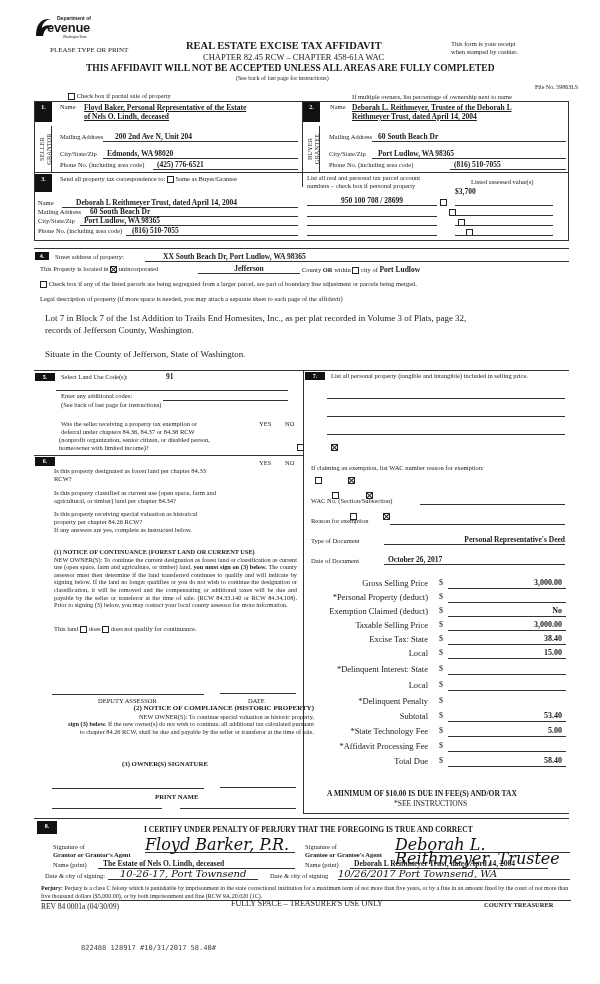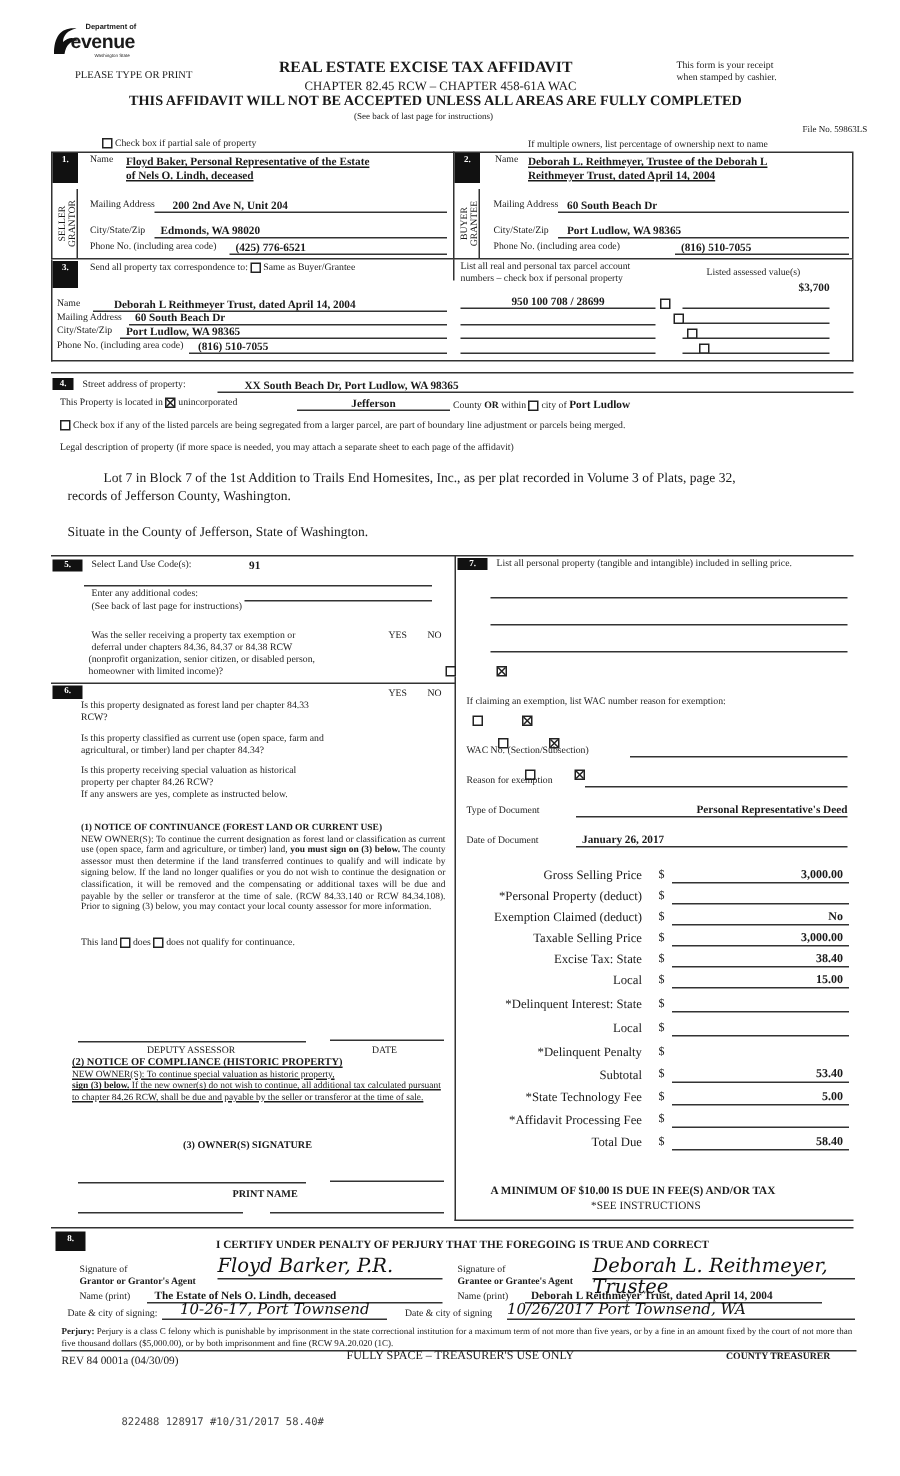--- a/index.html
+++ b/index.html
@@ -8,21 +8,21 @@
   .abs { position: absolute; }
   .b { font-weight: bold; }
   .ul { border-bottom: 1px solid #333; }
   .hdr-box { background: #111; color: #fff; font-weight: bold; font-size: 6px; text-align: center; }
   .cb { display: inline-block; width: 7px; height: 7px; border: 1px solid #222; vertical-align: middle; position: relative; background: #fff; }
   .cb.x::before, .cb.x::after { content: ""; position: absolute; left: 2px; top: -1px; width: 1px; height: 7px; background: #222; }
   .cb.x::before { transform: rotate(45deg); }
   .cb.x::after { transform: rotate(-45deg); }
   .val { font-weight: bold; font-size: 8px; }
   .line { position: absolute; border-bottom: 1px solid #333; height: 0; }
-  .sig { font-family: "DejaVu Serif", serif; font-style: italic; font-size: 13px; color: #111; }
+  .sig { font-family: "DejaVu Serif", serif; font-style: italic; font-size: 16px; color: #111; }
   .fee-row { position: absolute; left: 300px; width: 300px; height: 12px; font-size: 8px; }
   .fee-row .lbl { position: absolute; right: 172px; top: 0; white-space: nowrap; font-size: 8.5px; }
   .fee-row .dol { position: absolute; left: 139px; top: 0; font-size: 8px; }
   .fee-row .fv { position: absolute; left: 148px; width: 118px; border-bottom: 1px solid #333; text-align: right; font-weight: bold; padding-right: 4px; height: 11px; }
 </style>
 </head>
 <body>
 
 
 
@@ -108,21 +108,21 @@
 <div class="abs" style="left:38px;top:208px;font-size:6.5px;">Mailing Address</div>
 <div class="abs val ul" style="left:86px;top:207px;width:212px;font-size:7.5px;padding-left:4px;">60 South Beach Dr</div>
 <div class="abs" style="left:38px;top:217px;font-size:6.5px;">City/State/Zip</div>
 <div class="abs val ul" style="left:80px;top:216px;width:218px;font-size:7.5px;padding-left:4px;">Port Ludlow, WA 98365</div>
 <div class="abs" style="left:38px;top:227px;font-size:6.5px;">Phone No. (including area code)</div>
 <div class="abs val ul" style="left:126px;top:226px;width:172px;font-size:7.5px;padding-left:6px;">(816) 510-7055</div>
 
 
 <div class="abs val ul" style="left:307px;top:196px;width:130px;text-align:center;font-size:7.5px;">950 100 708 / 28699</div>
 <span class="abs cb" style="left:440px;top:198px;"></span>
-<div class="abs val ul" style="left:455px;top:187px;width:98px;height:19px;text-align:right;font-size:7.5px;">$3,700</div>
+<div class="abs val ul" style="left:455px;top:187px;width:98px;height:19px;text-align:left;font-size:7.5px;">$3,700</div>
 <div class="line" style="left:307px;top:216px;width:130px;"></div>
 <span class="abs cb" style="left:440px;top:208px;"></span>
 <div class="line" style="left:455px;top:215px;width:98px;"></div>
 <div class="line" style="left:307px;top:225px;width:130px;"></div>
 <span class="abs cb" style="left:440px;top:218px;"></span>
 <div class="line" style="left:455px;top:225px;width:98px;"></div>
 <div class="line" style="left:307px;top:235px;width:130px;"></div>
 <span class="abs cb" style="left:440px;top:228px;"></span>
 <div class="line" style="left:455px;top:235px;width:98px;"></div>
 
@@ -144,21 +144,21 @@
   <span>within</span>
   <span class="cb"></span>
   <span>city of</span>
   <span class="b" style="font-size:7.5px;">Port Ludlow</span>
 </div>
 <div class="abs" style="left:40px;top:280px;font-size:6.5px;white-space:nowrap;">
   <span class="cb"></span>
   <span>Check box if any of the listed parcels are being segregated from a larger parcel, are part of boundary line adjustment or parcels being merged.</span>
 </div>
 <div class="abs" style="left:40px;top:295px;font-size:6.5px;white-space:nowrap;">Legal description of property (if more space is needed, you may attach a separate sheet to each page of the affidavit)</div>
-<div class="abs" style="left:45px;top:313px;font-size:9px;white-space:nowrap;margin-left:24px;">Lot 7 in Block 7 of the 1st Addition to Trails End Homesites, Inc., as per plat recorded in Volume 3 of Plats, page 32,</div>
+<div class="abs" style="left:45px;top:313px;font-size:9px;white-space:nowrap;">Lot 7 in Block 7 of the 1st Addition to Trails End Homesites, Inc., as per plat recorded in Volume 3 of Plats, page 32,</div>
 <div class="abs" style="left:45px;top:325px;font-size:9px;white-space:nowrap;">records of Jefferson County, Washington.</div>
 <div class="abs" style="left:45px;top:349px;font-size:9px;white-space:nowrap;">Situate in the County of Jefferson, State of Washington.</div>
 
 
 <div class="abs" style="left:34px;top:370px;width:535px;height:444px;border-top:1.5px solid #333;"></div>
 <div class="abs" style="left:303px;top:370px;width:1px;height:444px;background:#333;"></div>
 
 
 <div class="abs hdr-box" style="left:35px;top:373px;width:20px;height:8px;line-height:8px;">5.</div>
 <div class="abs" style="left:61px;top:373px;font-size:6.5px;">Select Land Use Code(s):</div>
@@ -214,21 +214,21 @@
   <span class="cb"></span>
   <span>does</span>
   <span class="cb"></span>
   <span>does not</span>
   <span>qualify for continuance.</span>
 </div>
 <div class="line" style="left:52px;top:694px;width:152px;"></div>
 <div class="line" style="left:220px;top:693px;width:76px;"></div>
 <div class="abs" style="left:98px;top:697px;font-size:6.5px;">DEPUTY ASSESSOR</div>
 <div class="abs" style="left:248px;top:697px;font-size:6.5px;">DATE</div>
-<div class="abs" style="left:48px;top:705px;width:250px;font-size:6.3px;line-height:7.6px;text-align:left;text-decoration:underline;">
+<div class="abs" style="left:64px;top:705px;width:250px;font-size:6.3px;line-height:7.6px;text-align:right;">
   <div class="b" style="font-size:7px;">(2) NOTICE OF COMPLIANCE (HISTORIC PROPERTY)</div>
   <div>NEW OWNER(S): To continue special valuation as historic property,</div>
   <span class="b">sign (3) below.</span>
   <span>If the new owner(s) do not wish to continue, all additional tax calculated pursuant to chapter 84.26 RCW, shall be due and payable by the seller or transferor at the time of sale.</span>
 </div>
 <div class="abs b" style="left:122px;top:760px;font-size:6.8px;">(3)  OWNER(S) SIGNATURE</div>
 <div class="line" style="left:52px;top:788px;width:152px;"></div>
 <div class="line" style="left:220px;top:787px;width:76px;"></div>
 <div class="abs b" style="left:155px;top:793px;font-size:6.8px;">PRINT NAME</div>
 <div class="line" style="left:52px;top:808px;width:110px;"></div>
@@ -241,21 +241,21 @@
 <div class="line" style="left:327px;top:416px;width:238px;"></div>
 <div class="line" style="left:327px;top:434px;width:238px;"></div>
 <div class="abs" style="left:311px;top:464px;font-size:6.5px;white-space:nowrap;">If claiming an exemption, list WAC number reason for exemption:</div>
 <div class="abs" style="left:311px;top:497px;font-size:6.5px;">WAC No. (Section/Subsection)</div>
 <div class="line" style="left:420px;top:504px;width:145px;"></div>
 <div class="abs" style="left:311px;top:517px;font-size:6.5px;">Reason for exemption</div>
 <div class="line" style="left:390px;top:524px;width:175px;"></div>
 <div class="abs" style="left:311px;top:537px;font-size:6.5px;">Type of Document</div>
 <div class="abs val ul" style="left:384px;top:535px;width:181px;font-size:7.5px;padding-left:4px;text-align:right;">Personal Representative's Deed</div>
 <div class="abs" style="left:311px;top:557px;font-size:6.5px;">Date of Document</div>
-<div class="abs val ul" style="left:384px;top:555px;width:181px;font-size:7.5px;padding-left:4px;">January 26, 2017</div>
+<div class="abs val ul" style="left:384px;top:555px;width:181px;font-size:7.5px;padding-left:4px;">October 26, 2017</div>
 
 
 <div class="fee-row" style="top:578px;">
     <span class="lbl">Gross Selling Price</span>
     <span class="dol">$</span>
     <span class="fv">3,000.00</span>
   </div>
 <div class="fee-row" style="top:592px;">
     <span class="lbl">*Personal Property (deduct)</span>
     <span class="dol">$</span>

